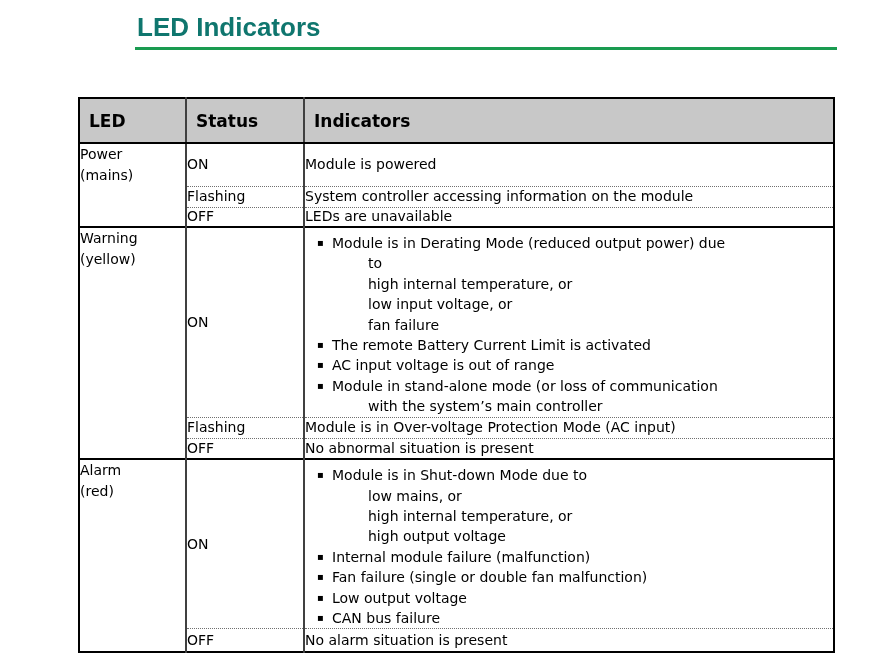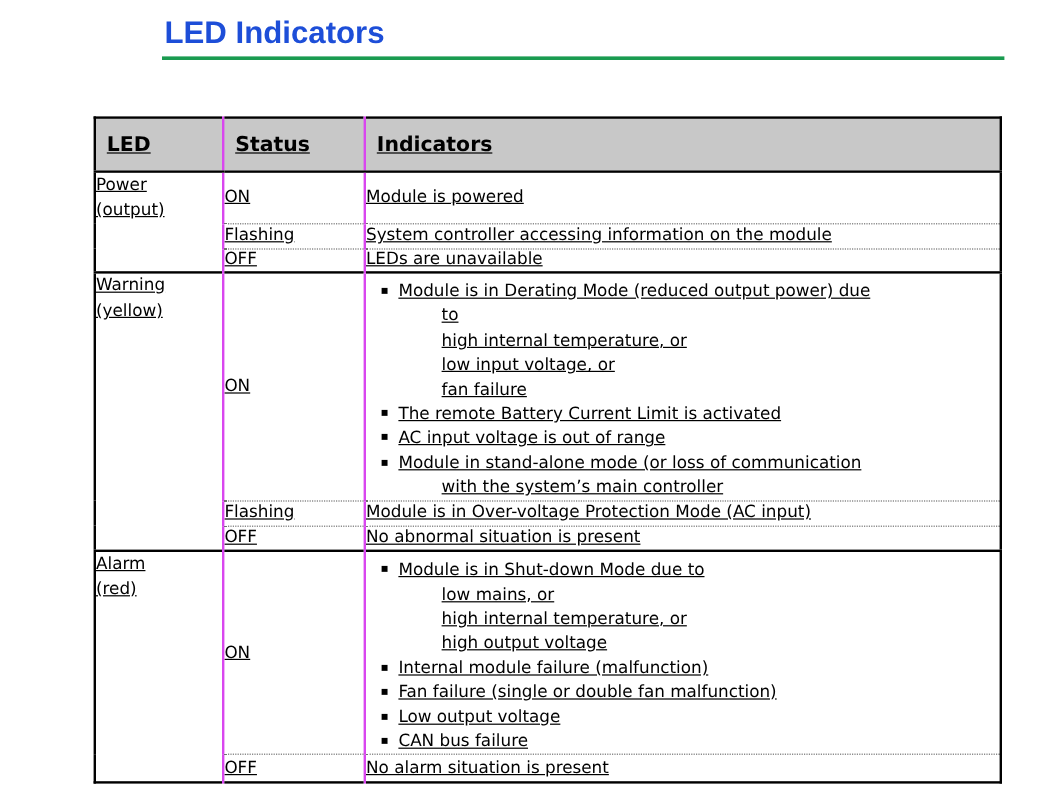--- a/index.html
+++ b/index.html
@@ -26,21 +26,21 @@
     border-bottom: 3px solid #1A9B50;
     padding-bottom: 5px;
   }
   .title-wrap h1 {
     margin: 0;
     padding-left: 2px;
     font-family: "Liberation Sans", sans-serif;
     font-weight: bold;
     font-size: 26px;
     line-height: 30px;
-    color: #1d4ed8;
+    color: #0f766e;
   }
   .intro {
     position: absolute;
     left: 80px;
     top: 66px;
     font-size: 13.5px;
     line-height: 18px;
     white-space: nowrap;
   }
   .intro .em { font-style: italic; }
@@ -56,22 +56,22 @@
   }
   table.led-table td, table.led-table th {
     padding: 0;
     overflow: hidden;
   }
   .col-led    { width: 107px; }
   .col-status { width: 118px; }
   .col-desc   { width: 530px; }
 
   
-  table.led-table { border: 2px solid #000; text-decoration: underline; }
-  th, td { border-left: 2px solid #d946ef; }
+  table.led-table { border: 2px solid #000; }
+  th, td { border-left: 2px solid #404040; }
   th:first-child, td.led-cell { border-left: none; }
   tr.header-row th { border-bottom: 2px solid #000; }
   tr.group-start td { border-top: 2px solid #000; }
   tr.dotted td { border-top: 1px dotted #707070; }
 
   tr.header-row th {
     background: #C8C8C8;
     height: 43px;
     text-align: left;
     vertical-align: middle;
@@ -143,21 +143,21 @@
     <tbody>
       <tr class="header-row">
         <th>LED</th>
         <th>Status</th>
         <th>Indicators</th>
       </tr>
 
       <tr class="group-start r-pon">
         <td class="led-cell" rowspan="3">
           <div>Power</div>
-          <div>(output)</div>
+          <div>(mains)</div>
         </td>
         <td class="status-cell">ON</td>
         <td class="desc-cell">Module is powered</td>
       </tr>
       <tr class="dotted r-pfl">
         <td class="status-cell">Flashing</td>
         <td class="desc-cell">System controller accessing information on the module</td>
       </tr>
       <tr class="dotted r-poff">
         <td class="status-cell">OFF</td>

